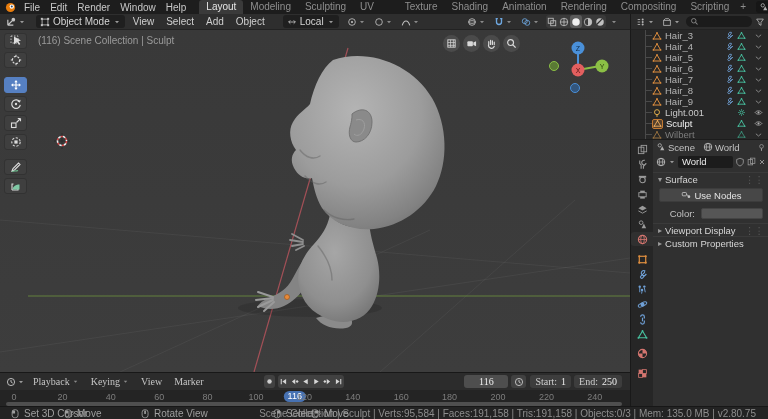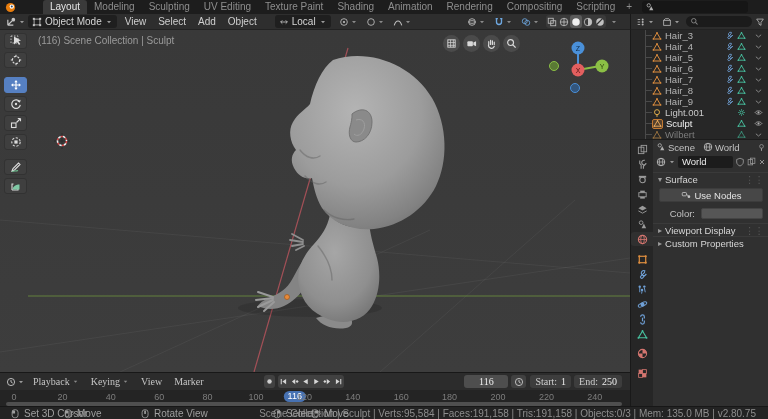--- a/index.html
+++ b/index.html
@@ -5,21 +5,21 @@
   *{box-sizing:border-box;margin:0;padding:0;}
   html,body{background:#111;}
   #app{position:relative;width:768px;height:419px;overflow:hidden;
        font-family:"Liberation Sans","DejaVu Sans",sans-serif;font-size:10px;color:#c3c3c3;
        background:#1d1d1d;}
   .abs{position:absolute;}
   .icon{display:inline-flex;align-items:center;justify-content:center;line-height:0;}
   
   #topbar{left:0;top:0;width:768px;height:14px;background:#1d1d1d;display:flex;align-items:center;}
   #topbar .menu{padding:0 5px;color:#c8c8c8;}
-  #ws-tabs{display:flex;height:14px;margin-left:24px;}
+  #ws-tabs{display:flex;height:14px;margin-left:8px;}
   .ws-tab{padding:0 7px;height:14px;line-height:14px;color:#8e8e8e;}
   .ws-tab.active{background:#3a3a3a;color:#e6e6e6;border-radius:3px 3px 0 0;}
   .id-field{display:flex;align-items:center;background:#161616;border-radius:3px;height:12px;padding:0 3px;gap:3px;}
   
   #vp-header{left:0;top:14px;width:630px;height:16px;background:#2e2e2e;border-bottom:1px solid #222;display:flex;align-items:center;}
   #vp-header .menu{padding:0 6px;color:#cfcfcf;}
   .dd{display:flex;align-items:center;gap:3px;background:#1f1f1f;border-radius:3px;height:13px;padding:0 4px;color:#d5d5d5;}
   .hbtn{display:flex;align-items:center;gap:1px;padding:0 2px;height:13px;}
   .shgroup{display:flex;align-items:center;background:#3a3a3a;border-radius:3px;height:13px;}
   .shgroup .sh{width:12px;height:13px;display:flex;align-items:center;justify-content:center;border-radius:3px;}
@@ -87,20 +87,27 @@
 <div id="app">
 
   <div id="topbar" class="abs">
     <span class="icon" style="margin:0 3px 0 5px">
         <svg width="11" height="11" viewBox="0 0 12 12" xmlns="http://www.w3.org/2000/svg">
           <circle cx="6" cy="6" r="5" fill="#e87d0d"></circle>
           <circle cx="7.4" cy="5" r="2.4" fill="#fff"></circle>
           <circle cx="7.4" cy="5" r="1.1" fill="#2a4a6b"></circle>
         </svg>
       </span>
+    <span id="tb-menus" style="display:flex">
+        <div class="menu" style="padding: 0px 5px;">File</div>
+        <div class="menu" style="padding: 0px 5px;">Edit</div>
+        <div class="menu" style="padding: 0px 5px;">Render</div>
+        <div class="menu" style="padding: 0px 5px;">Window</div>
+        <div class="menu" style="padding: 0px 5px;">Help</div>
+      </span>
     <span id="ws-tabs">
         <div class="ws-tab active">Layout</div>
         <div class="ws-tab">Modeling</div>
         <div class="ws-tab">Sculpting</div>
         <div class="ws-tab">UV Editing</div>
         <div class="ws-tab">Texture Paint</div>
         <div class="ws-tab">Shading</div>
         <div class="ws-tab">Animation</div>
         <div class="ws-tab">Rendering</div>
         <div class="ws-tab">Compositing</div>
@@ -126,21 +133,21 @@
             <path d="M2,10 L2,4 M2,10 L8,10 M2,10 L6.5,5.5" stroke="#c5c5c5" stroke-width="1.3"></path>
             <circle cx="8" cy="4" r="2" fill="#c5c5c5"></circle>
           </svg>
         </span>
       <span class="icon">
           <svg width="8" height="8" viewBox="0 0 12 12" xmlns="http://www.w3.org/2000/svg">
             <path d="M3,4.5 L9,4.5 L6,8 Z" fill="#9a9a9a"></path>
           </svg>
         </span>
     </span>
-    <span class="dd" style="margin-left:0">
+    <span class="dd" style="margin-left:8px">
       <span class="icon">
           <svg width="10" height="10" viewBox="0 0 12 12" xmlns="http://www.w3.org/2000/svg">
             <rect x="2.5" y="2.5" width="7" height="7" fill="none" stroke="#c5c5c5"></rect>
             <rect x="1" y="1" width="2.4" height="2.4" fill="#c5c5c5"></rect>
             <rect x="8.6" y="1" width="2.4" height="2.4" fill="#c5c5c5"></rect>
             <rect x="1" y="8.6" width="2.4" height="2.4" fill="#c5c5c5"></rect>
             <rect x="8.6" y="8.6" width="2.4" height="2.4" fill="#c5c5c5"></rect>
           </svg>
         </span>
       <span>Object Mode</span>

